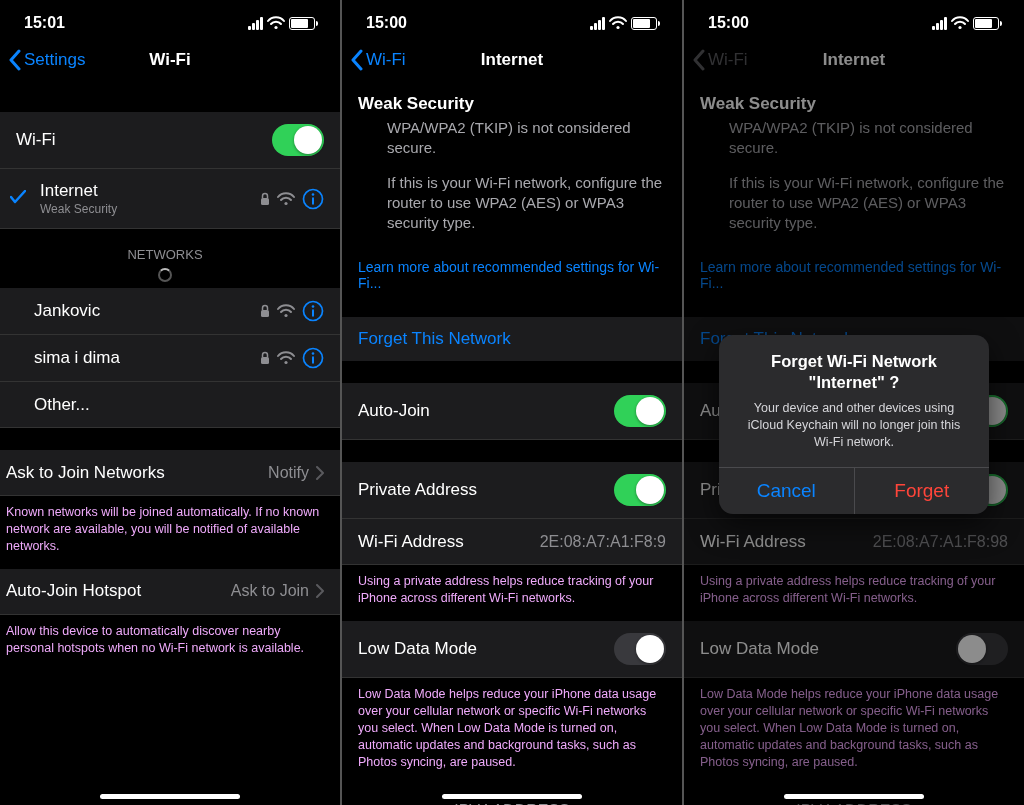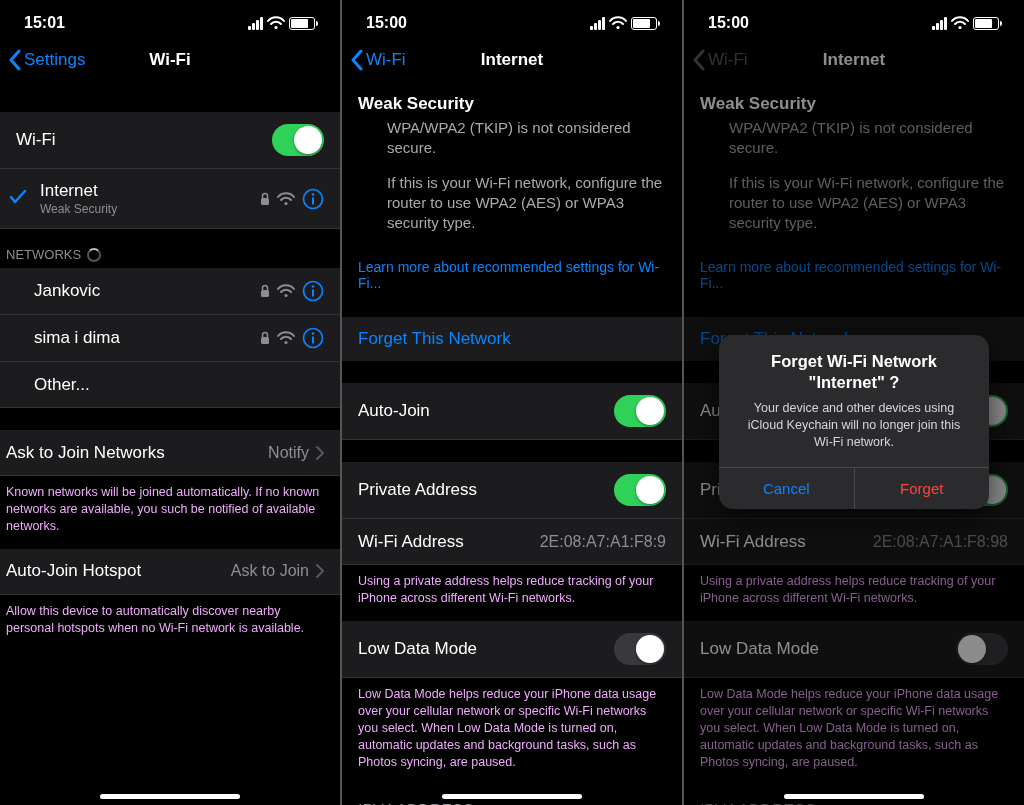--- a/index.html
+++ b/index.html
@@ -75,21 +75,21 @@
     font-size: 17px;
     border-bottom: 0.5px solid #333;
   }
   .cell:last-child { border-bottom: none; }
   .cell .left { display: flex; align-items: center; gap: 10px; }
   .cell .right { display: flex; align-items: center; gap: 7px; color: #8e8e92; }
   .cell .sub { font-size: 12px; color: #8e8e92; margin-top: 1px; }
   .cell.two-line .left { flex-direction: column; align-items: flex-start; gap:0; }
   .sec-header {
     font-size: 13px; color: #8e8e92; text-transform: uppercase;
-    padding: 18px 16px 6px 16px; display:flex; align-items:center; gap:6px;
+    padding: 18px 16px 6px 16px; display:flex; align-items:center; gap:6px;flex-direction:column;
   }
   .sec-header.small { font-size: 16px; }
   .footer-text {
     font-size: 12.5px; color: #f0abfc; padding: 8px 16px 14px 16px; line-height: 1.35;
   }
   .toggle {
     width: 52px; height: 32px; border-radius: 16px; position: relative;
   }
   .toggle.on { background: #30d158; }
   .toggle.off { background: #39393d; }
@@ -130,21 +130,21 @@
     position: absolute; top: 335px; left: 50%; transform: translateX(-50%);
     width: 270px; background: #2b2b2d; border-radius: 14px;
     color: #fff; text-align: center; overflow: hidden;
     box-shadow: 0 10px 30px rgba(0,0,0,0.6);
     z-index: 10;
   }
   .alert .a-title { font-size: 16.5px; font-weight: 600; padding: 16px 18px 2px; line-height:1.3; }
   .alert .a-msg { font-size: 12.5px; color: #d6d6da; padding: 4px 20px 16px; line-height:1.35; }
   .alert .a-btns { display: flex; border-top: 0.5px solid #4a4a4d; }
   .alert .a-btn {
-    flex: 1; padding: 12px 0; font-size: 15px;
+    flex: 1; padding: 12px 0; font-size: 19px;
   }
   .alert .a-btn + .a-btn { border-left: 0.5px solid #4a4a4d; }
   .a-cancel { color: #0a84ff; }
   .a-forget { color: #ff453a; }
   .value-text { color:#8e8e92; font-size: 16px; }
 </style>
 </head>
 <body>
 
 <svg width="0" height="0" style="position:absolute">
@@ -296,21 +296,21 @@
 
     <div class="cell" style="padding-left:6px">
       <span>Ask to Join Networks</span>
       <div class="right">
         <span class="value-text">Notify</span>
         <svg class="chevron-right" viewBox="0 0 8 14">
             <use href="#chevron-right-g"></use>
           </svg>
       </div>
     </div>
-    <div class="footer-text" style="padding-left:6px">Known networks will be joined automatically. If no known networks are available, you such be notified of available networks.</div>
+    <div class="footer-text" style="padding-left:6px">Known networks will be joined automatically. If no known network are available, you will be notified of available networks.</div>
 
     <div class="cell" style="padding-left:6px">
       <span>Auto-Join Hotspot</span>
       <div class="right">
         <span class="value-text">Ask to Join</span>
         <svg class="chevron-right" viewBox="0 0 8 14">
             <use href="#chevron-right-g"></use>
           </svg>
       </div>
     </div>

